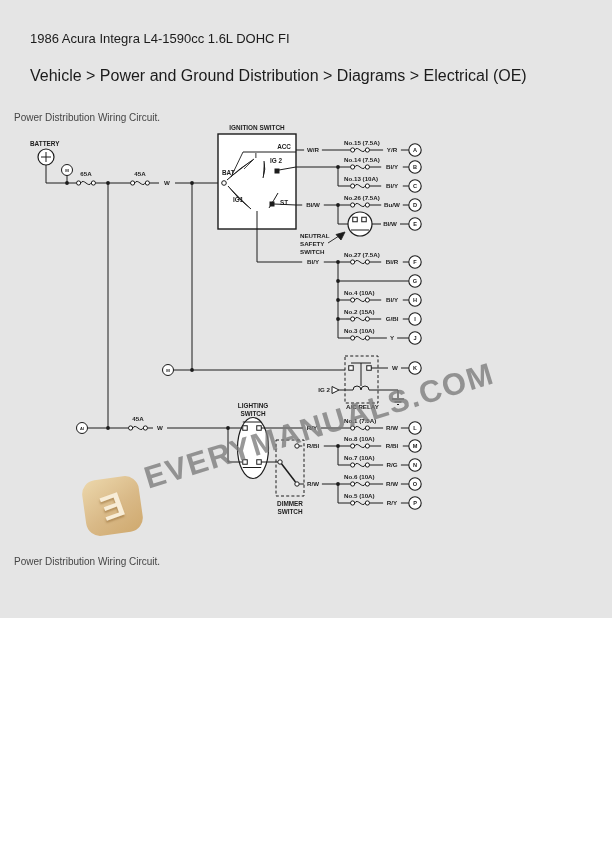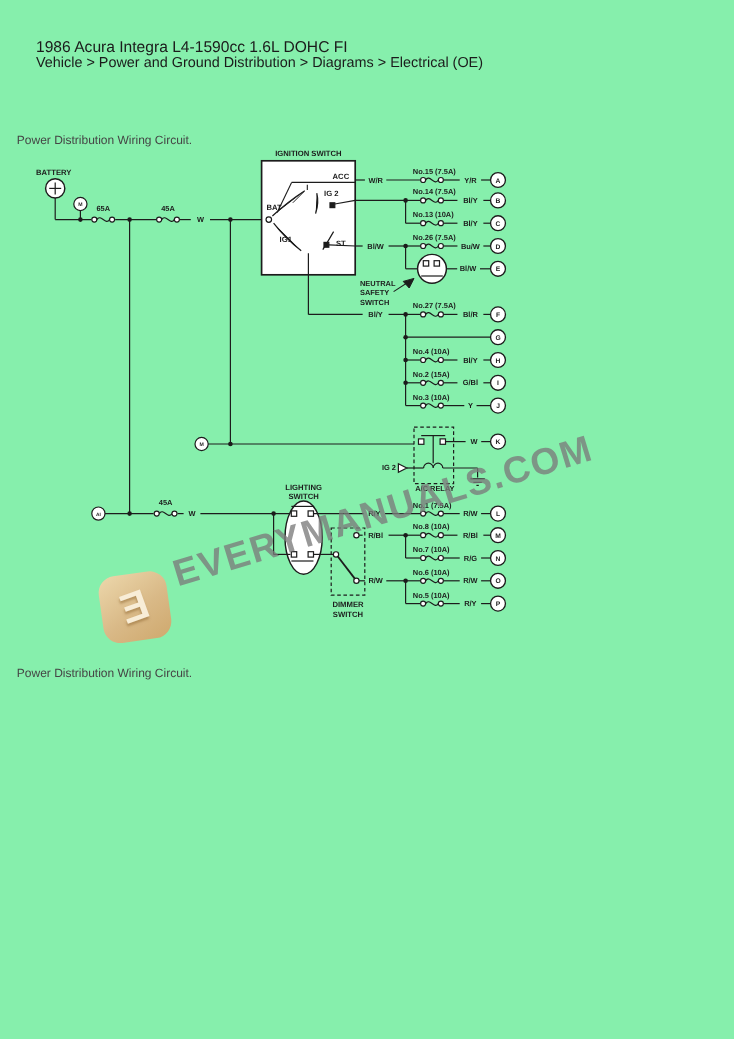--- a/index.html
+++ b/index.html
@@ -1,19 +1,19 @@
 <!DOCTYPE html>
 <html><head>
 <meta charset="utf-8">
 <style>
   html,body{margin:0;padding:0;background:#ffffff;}
-  .page{position:relative;width:612px;height:866px;background:#86efac;overflow:hidden;
+  .page{position:relative;width:612px;height:618px;background:#e5e5e5;overflow:hidden;
         font-family:"Liberation Sans",sans-serif;}
   .title{position:absolute;left:30px;top:31px;font-size:13px;color:#1b1b1b;}
-  .crumb{position:absolute;left:30px;top:45px;font-size:12px;color:#1b1b1b;text-align:center;}
+  .crumb{position:absolute;left:30px;top:67px;font-size:16px;color:#1b1b1b;text-align:center;}
   .h1{position:absolute;left:30px;top:74px;font-size:15.5px;color:#3a3a3a;}
   .cap{position:absolute;left:14px;font-size:10px;color:#454545;}
   .cap-top{top:112px;}
   .cap-bottom{top:556px;}
   #diagram{position:absolute;left:0;top:0;z-index:1;}
   #diagram text{font-family:"Liberation Sans",sans-serif;}
   .logo{position:absolute;left:84px;top:478px;width:57px;height:56px;border-radius:14px;
         background:linear-gradient(150deg,#ecd7ab 0%,#d9b987 55%,#cfa96e 100%);
         transform:rotate(-8deg);z-index:2;display:flex;align-items:center;justify-content:center;}
   .logo-e{font-size:34px;font-weight:bold;color:#f8edd7;

